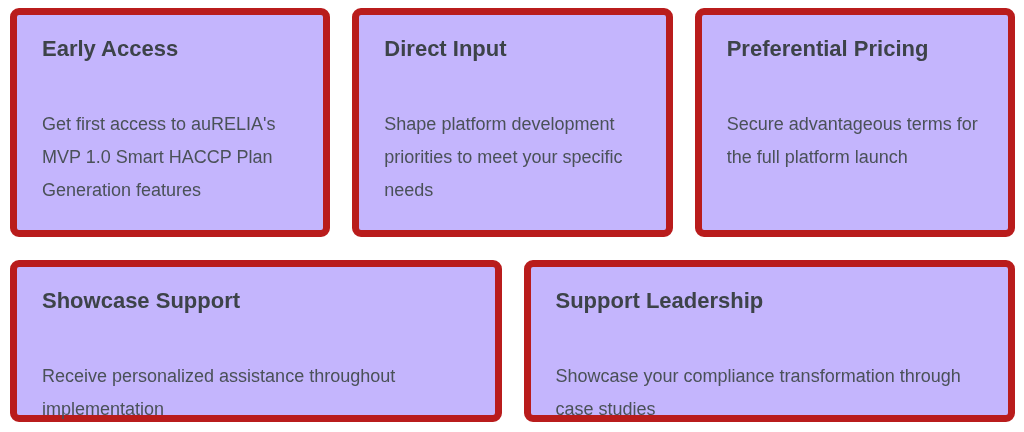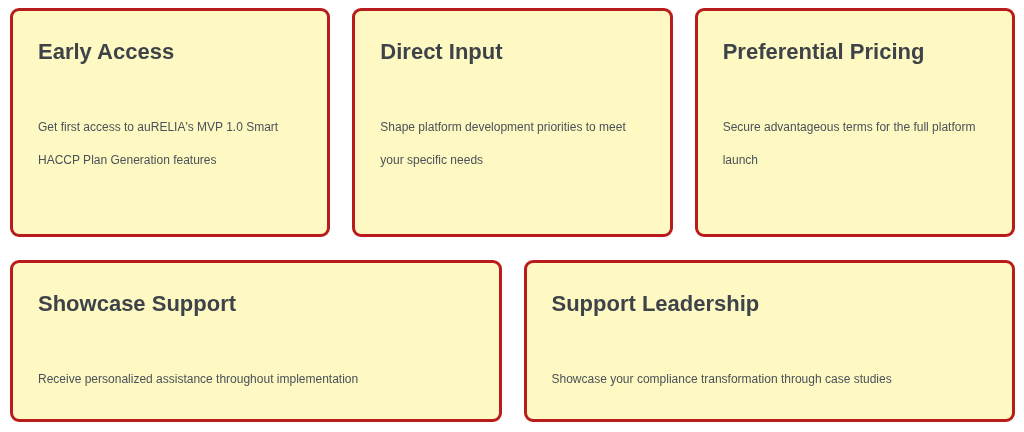--- a/index.html
+++ b/index.html
@@ -22,34 +22,34 @@
   .row-1 {
     grid-template-columns: repeat(3, 1fr);
     margin-bottom: 23px;
   }
   .row-1 .card { height: 229px; }
   .row-2 {
     grid-template-columns: repeat(2, 1fr);
   }
   .row-2 .card { height: 162px; }
   .card {
-    background: #fef9c3;
-    border: 3px solid #b91c1c;
+    background: #c4b5fd;
+    border: 7px solid #b91c1c;
     border-radius: 9px;
-    padding: 27px 25px;
+    padding: 20px 25px;
   }
   .card-title {
     font-size: 22px;
     font-weight: 700;
     line-height: 1.3;
     color: #3d4349;
     margin-bottom: 13px;
   }
   .card-desc {
-    font-size: 12px;
+    font-size: 18px;
     font-weight: 400;
     line-height: 33px;
     color: #4a5158;
     margin-top: 44px;
   }
 </style>
 </head>
 <body>
 
 <div class="page">

